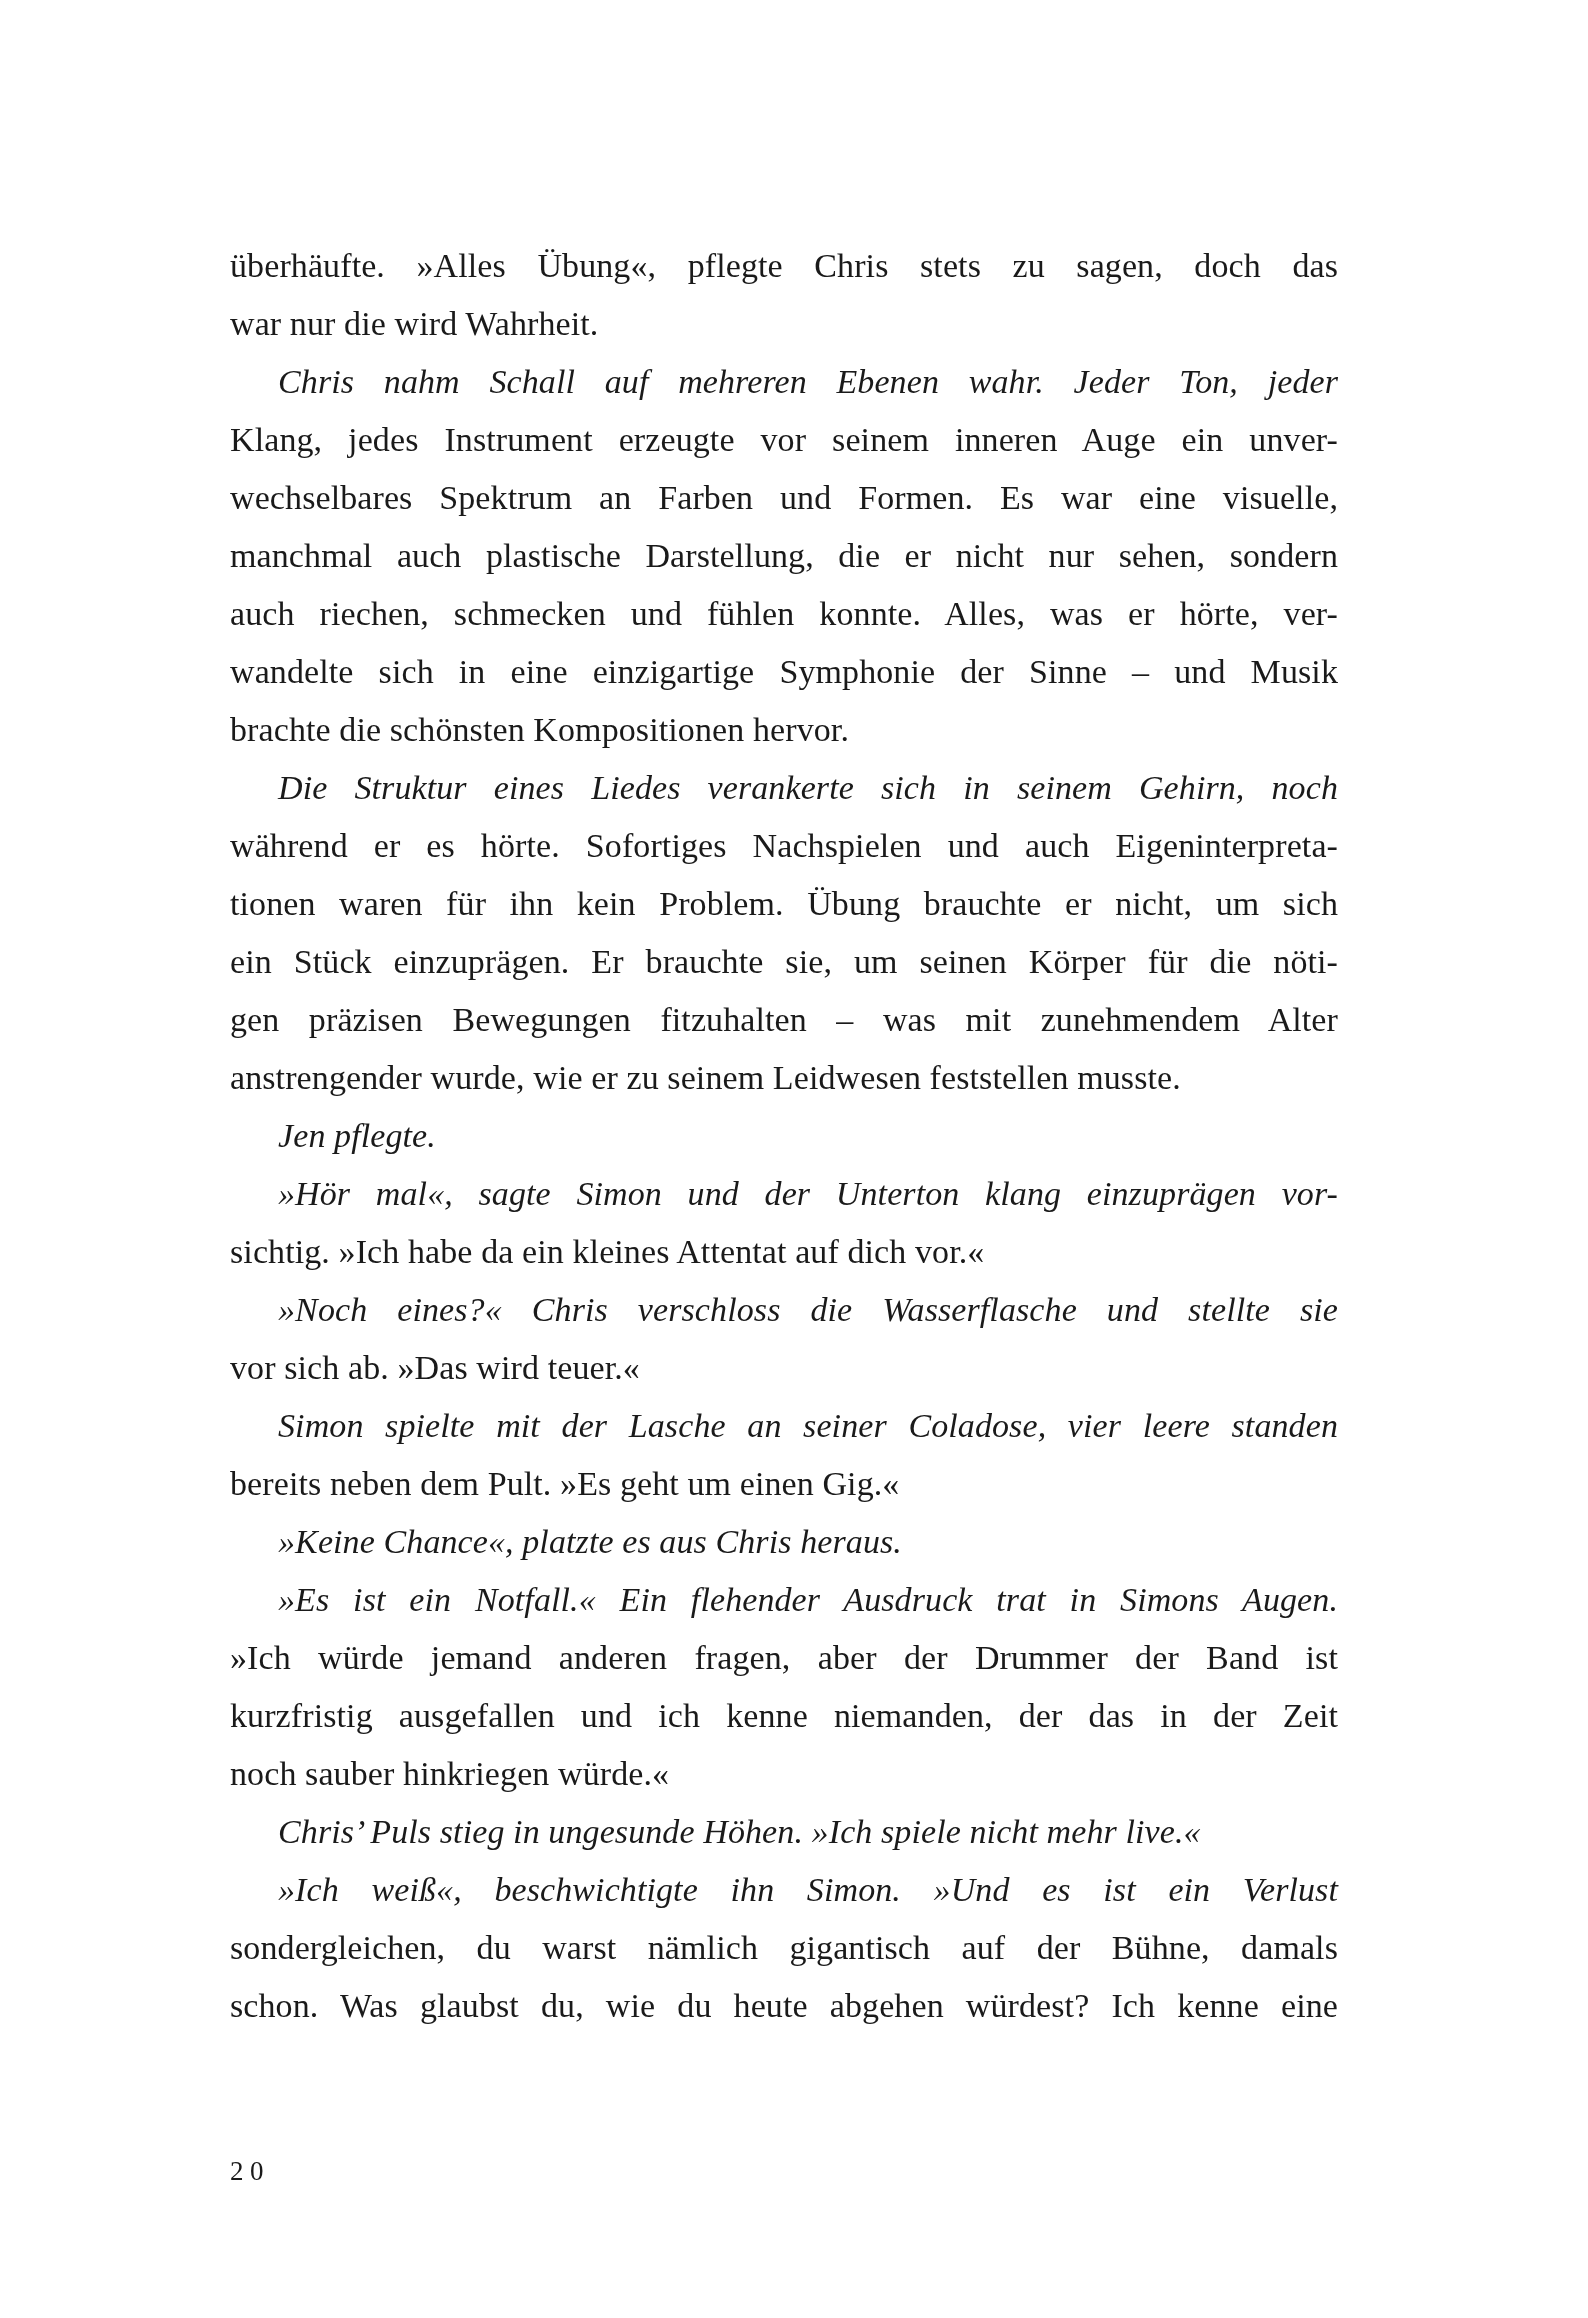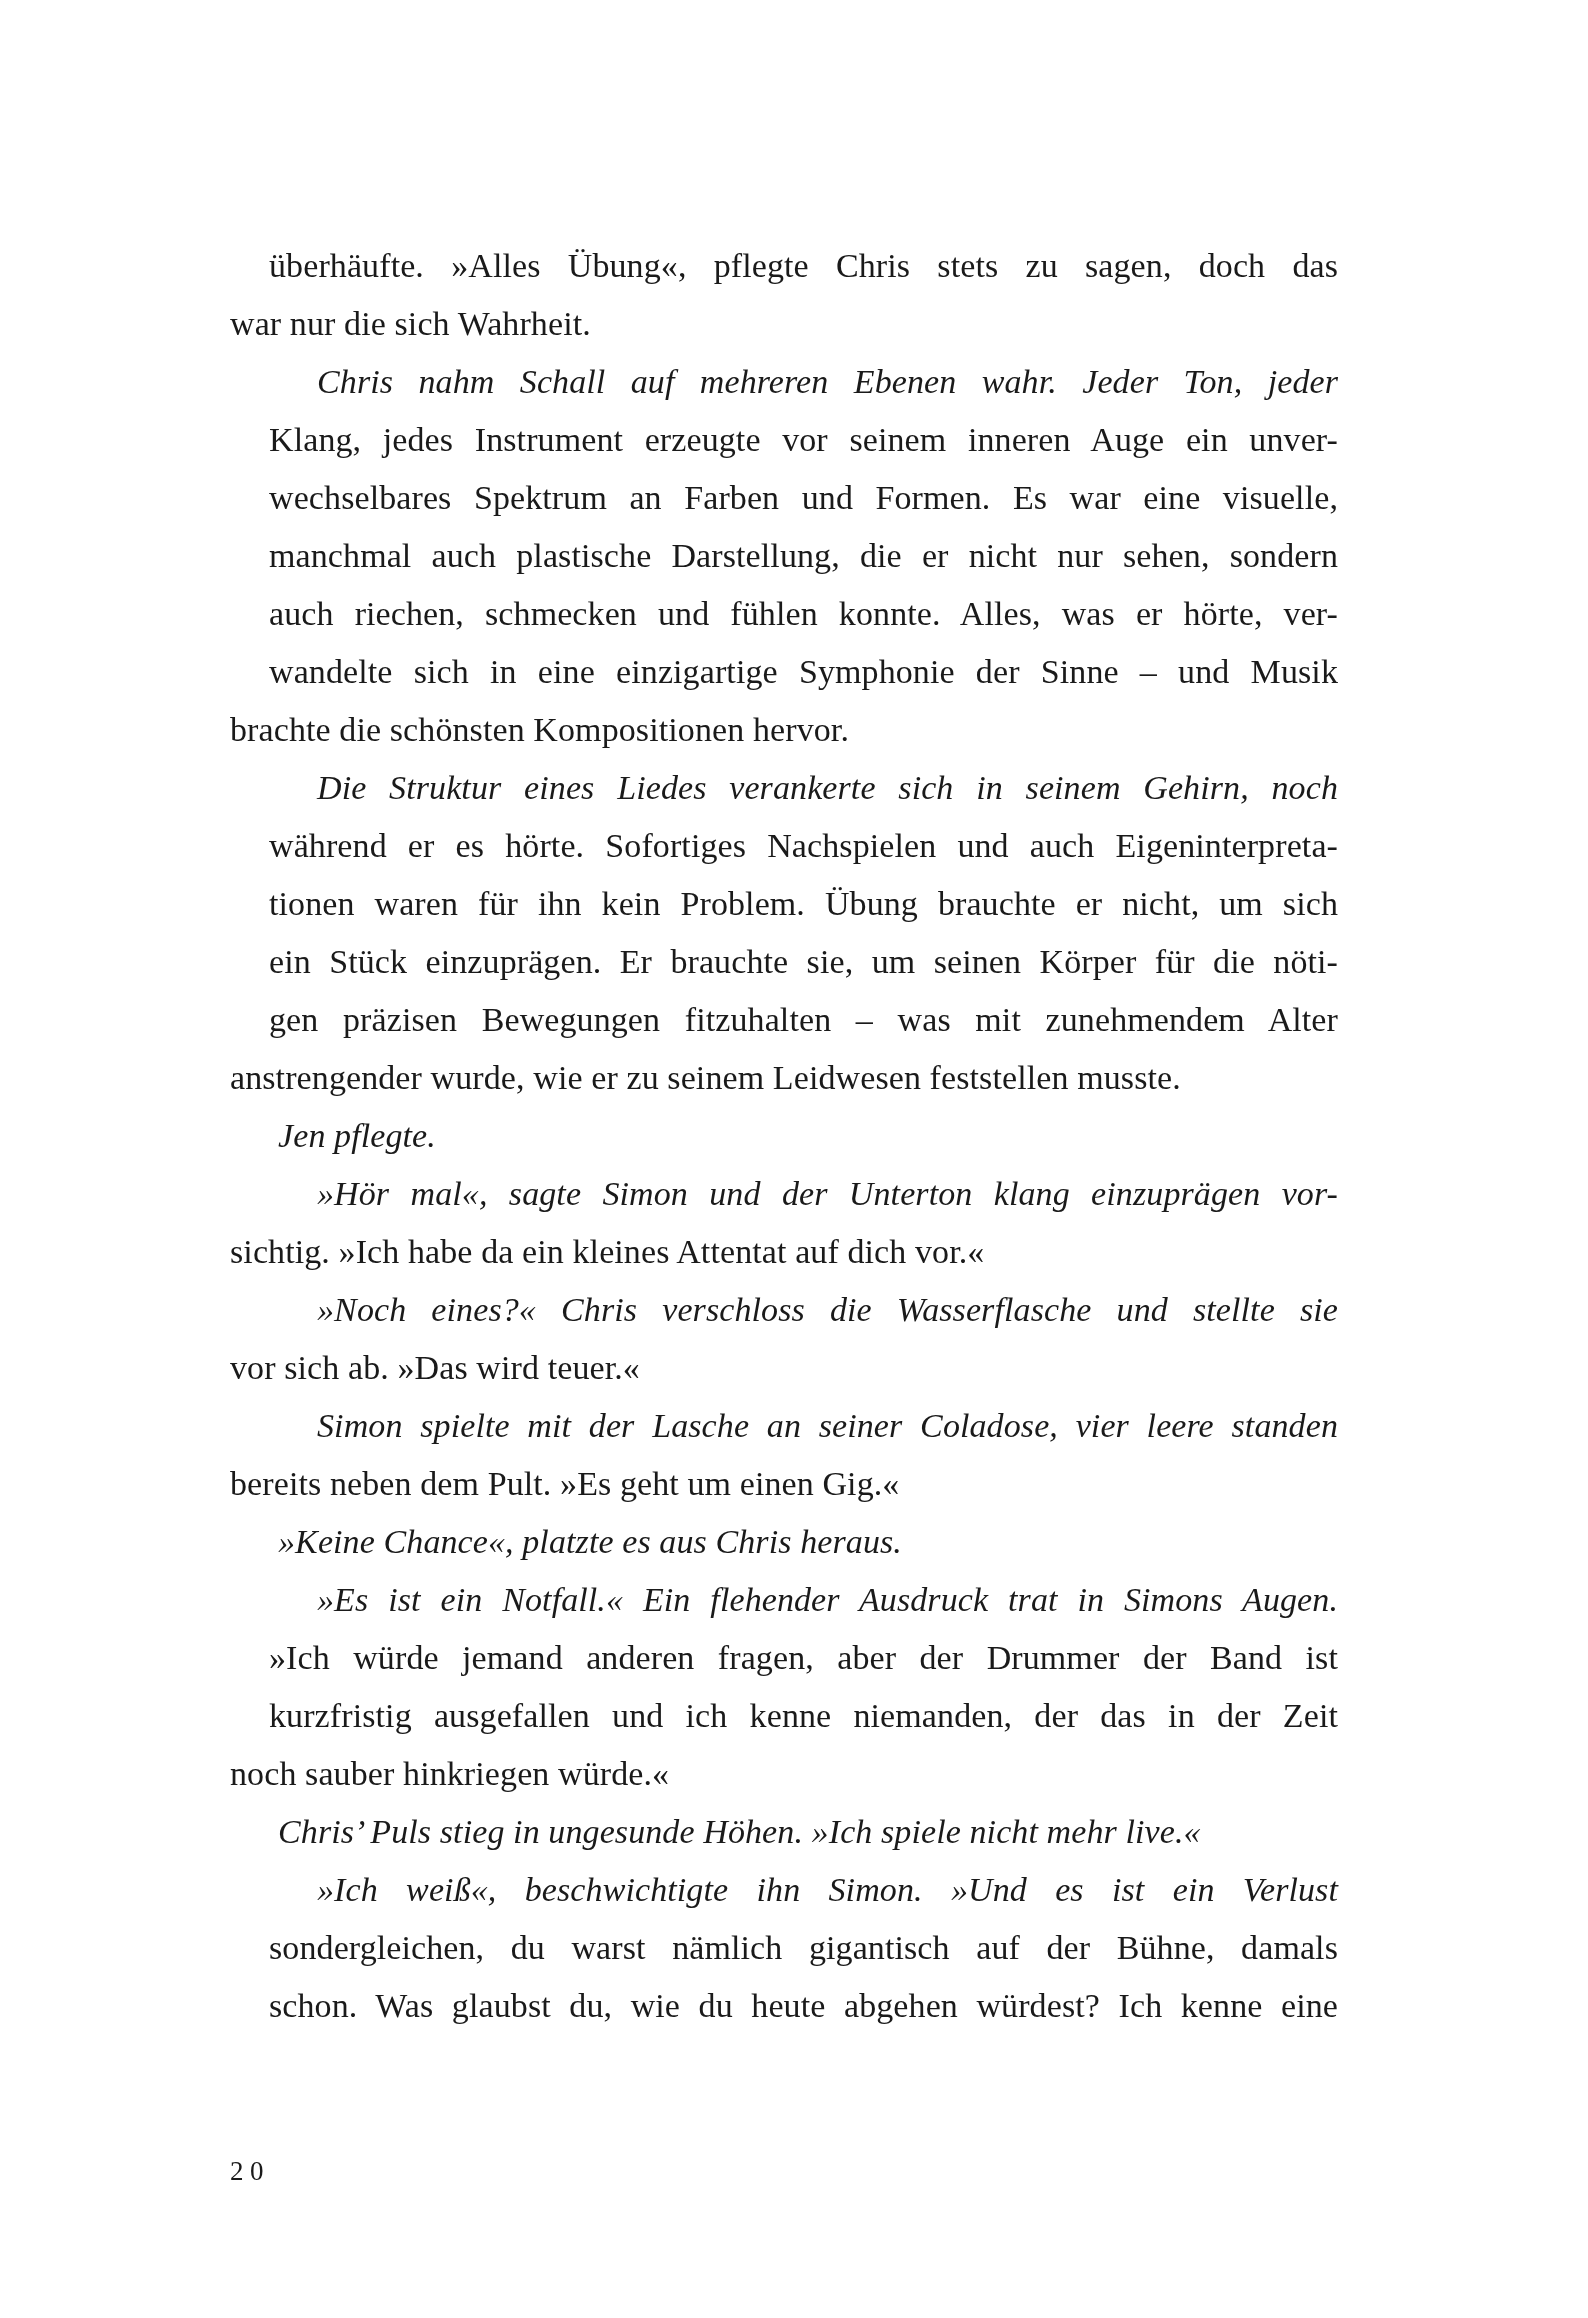--- a/index.html
+++ b/index.html
@@ -31,42 +31,41 @@
   .para { margin: 0; }
   .para.indent .line:first-child { text-indent: 48px; font-style: italic; }
   .line {
     text-align: justify;
     text-align-last: left;
     -moz-text-align-last: left;
     white-space: normal;
   }
   .line.just {
     text-align-last: justify;
-    margin-left: 39px;
     -moz-text-align-last: justify;
   }
   .folio {
     position: absolute;
     left: 230px;
     top: 2155px;
     width: 1108px;
     font-size: 27px;
     line-height: 32px;
     letter-spacing: 6.5px;
     color: #1a1a1a;
   }
 </style>
 </head>
 <body>
 
 <div class="page">
   <div class="text-block">
       <div class="para">
         <div class="line just">überhäufte. »Alles Übung«, pflegte Chris stets zu sagen, doch das</div>
-        <div class="line">war nur die sich Wahrheit.</div>
+        <div class="line">war nur die wird Wahrheit.</div>
       </div>
       <div class="para indent">
         <div class="line just">Chris nahm Schall auf mehreren Ebenen wahr. Jeder Ton, jeder</div>
         <div class="line just">Klang, jedes Instrument erzeugte vor seinem inneren Auge ein unver-</div>
         <div class="line just">wechselbares Spektrum an Farben und Formen. Es war eine visuelle,</div>
         <div class="line just">manchmal auch plastische Darstellung, die er nicht nur sehen, sondern</div>
         <div class="line just">auch riechen, schmecken und fühlen konnte. Alles, was er hörte, ver-</div>
         <div class="line just">wandelte sich in eine einzigartige Symphonie der Sinne – und Musik</div>
         <div class="line">brachte die schönsten Kompositionen hervor.</div>
       </div>

